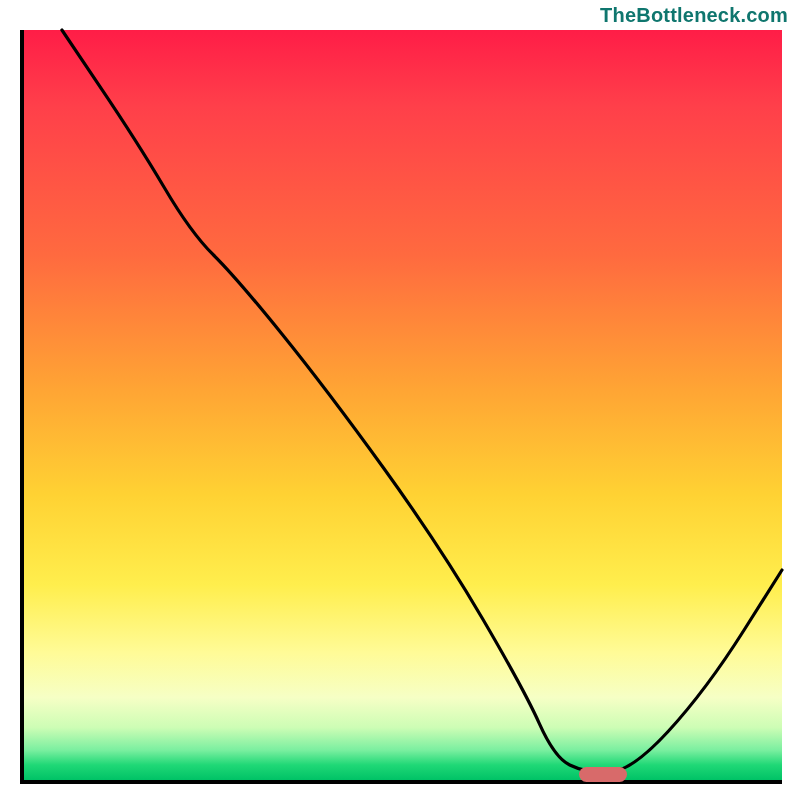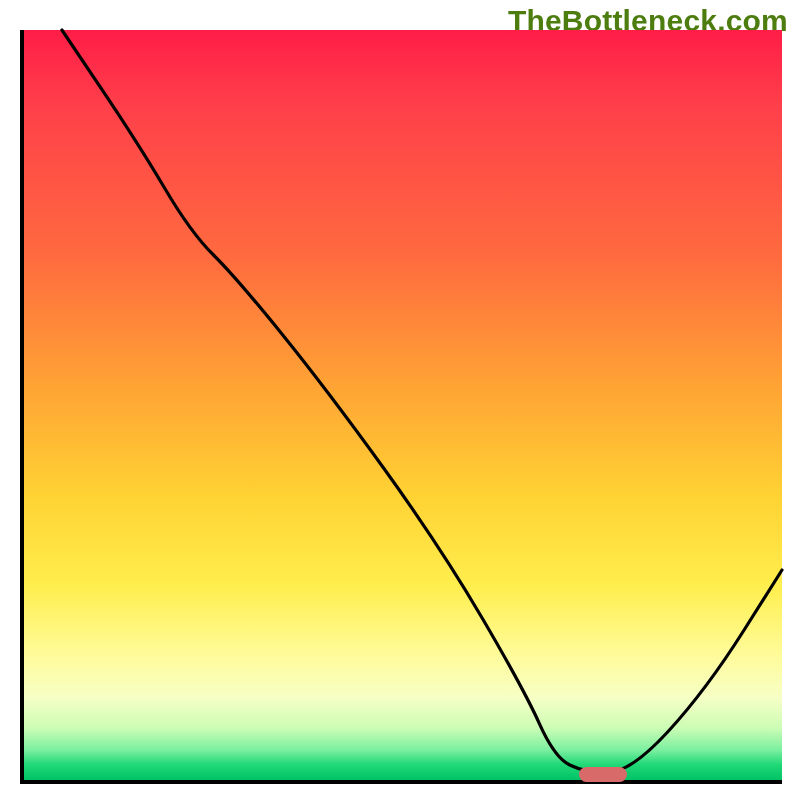--- a/index.html
+++ b/index.html
@@ -14,23 +14,23 @@
     position: absolute;
     top: 0;
     left: 0;
     width: 800px;
     height: 800px;
   }
   .watermark {
     position: absolute;
     top: 4px;
     right: 12px;
-    font-size: 30px;
+    font-size: 20px;
     font-weight: 600;
-    color: #4d7c0f;
+    color: #0f766e;
     letter-spacing: 0.2px;
   }
   .plot-frame {
     position: absolute;
     left: 20px;
     top: 30px;
     width: 762px;
     height: 754px;
     border-left: 4px solid #000;
     border-bottom: 4px solid #000;

